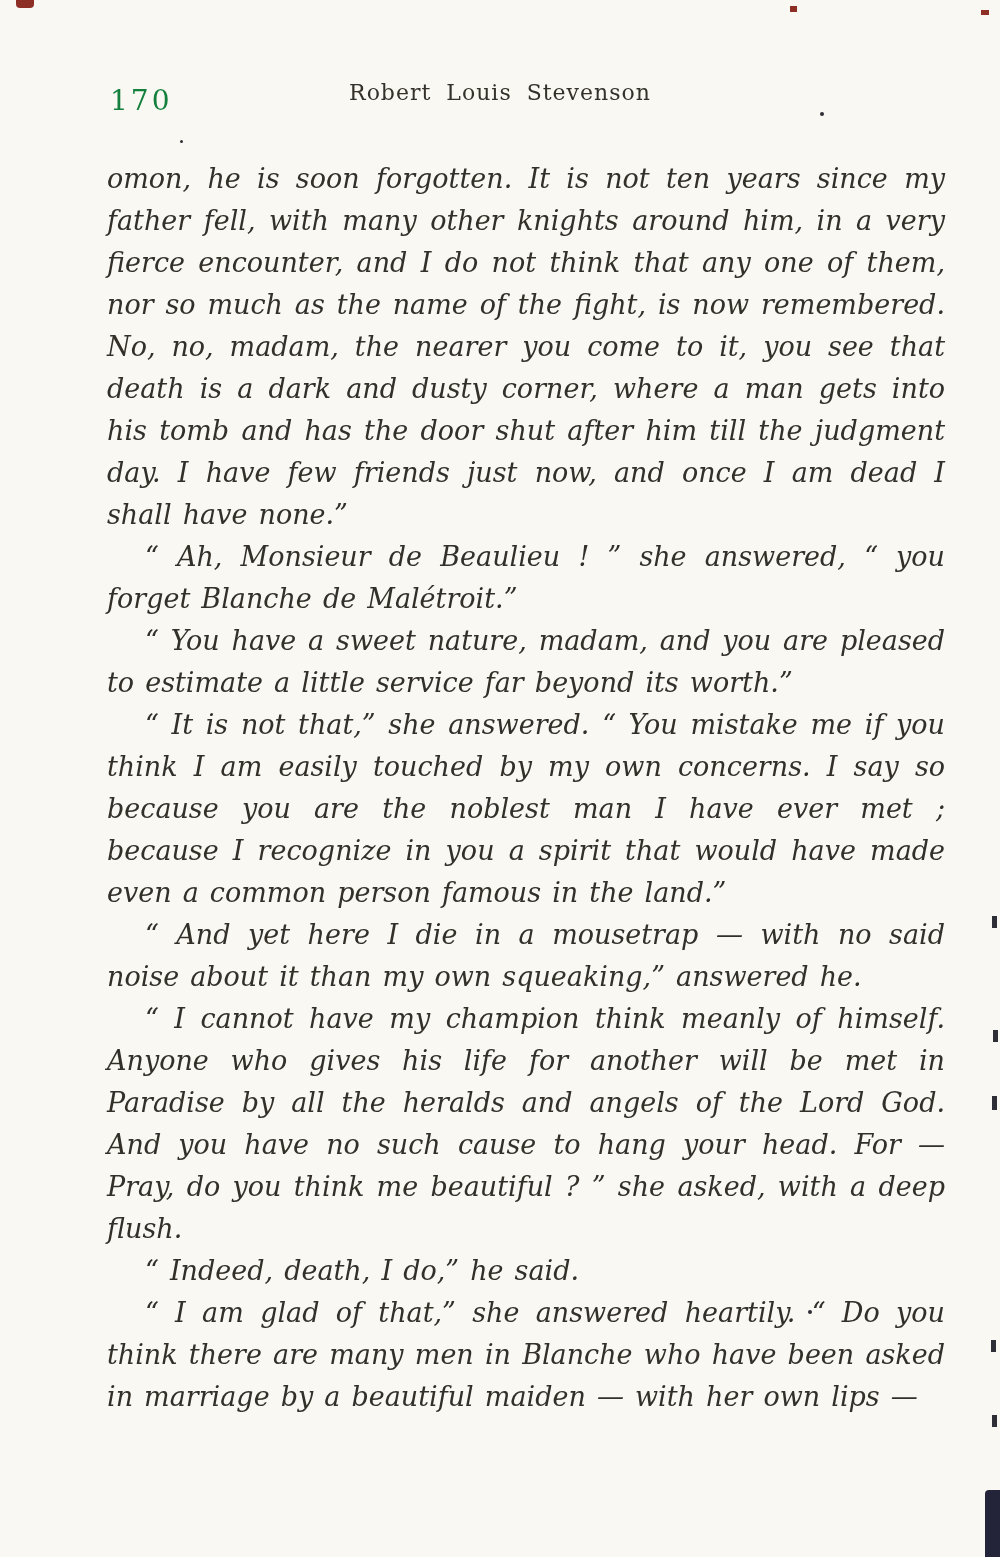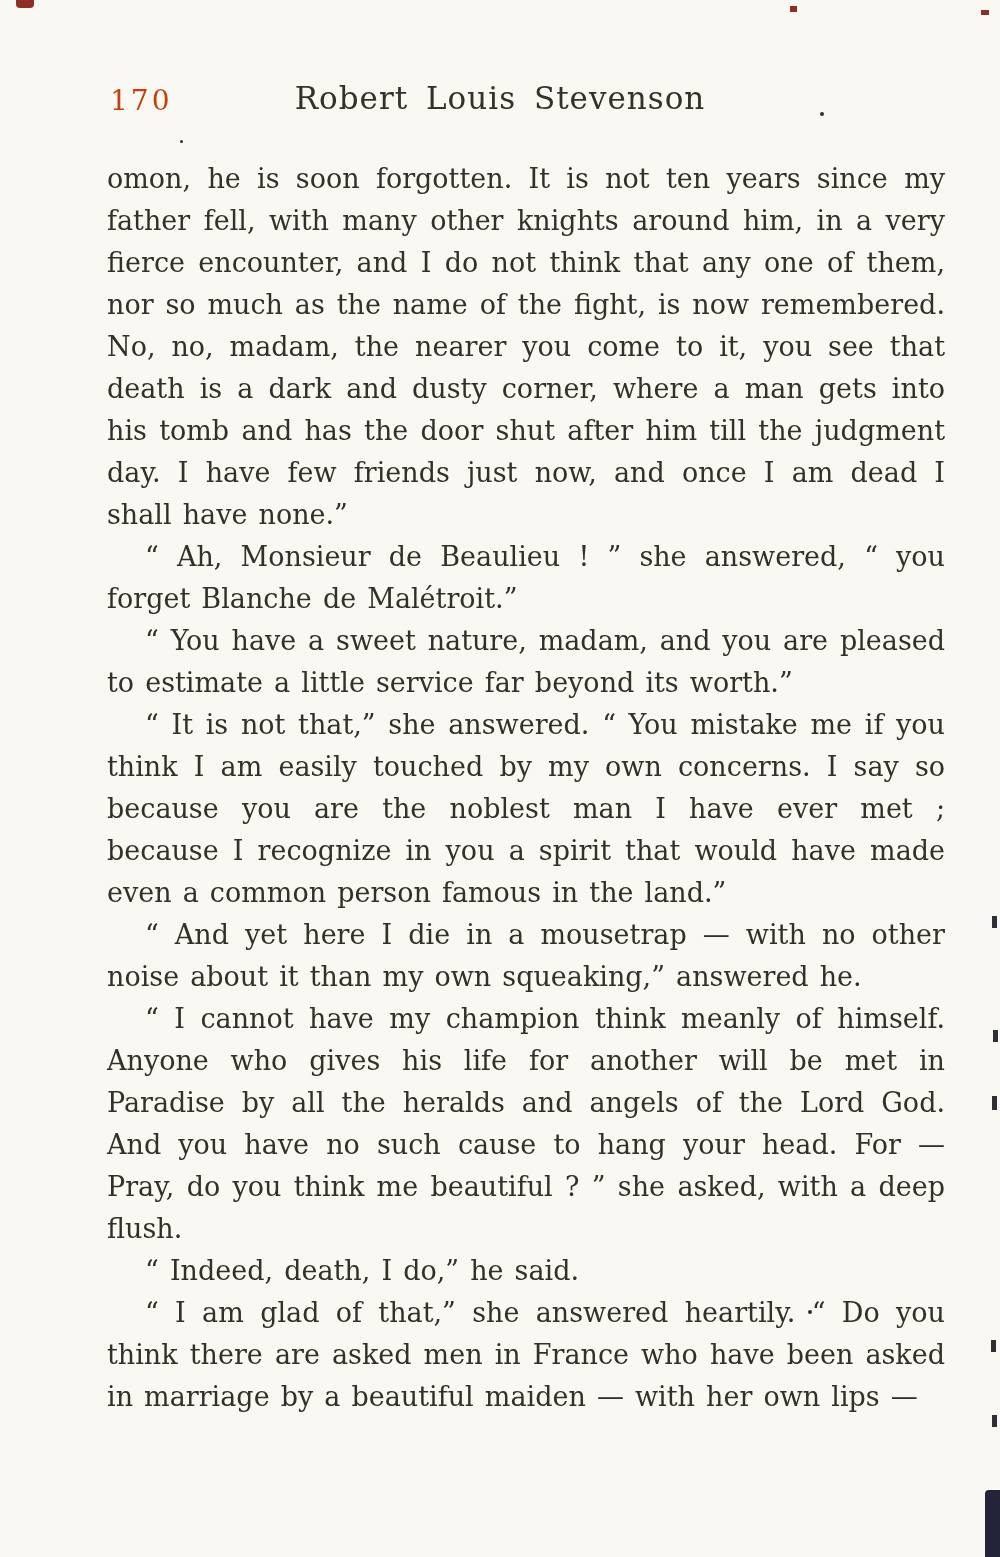--- a/index.html
+++ b/index.html
@@ -12,45 +12,45 @@
     color: #35322c;
     font-family: "DejaVu Serif", serif;
     overflow: hidden;
   }
   .page-number {
     position: absolute;
     top: 84px;
     left: 110px;
     font-size: 28px;
     letter-spacing: 3px;
-    color: #c2410c;
+    color: #15803d;
   }
   .running-header {
     position: absolute;
     top: 80px;
     left: 0;
     width: 100%;
     text-align: center;
-    font-size: 31px;
+    font-size: 22px;
     letter-spacing: 1px;
     word-spacing: 7px;
     color: #34312a;
   }
   .text-block {
     position: absolute;
     top: 158px;
     left: 107px;
     width: 838px;
     font-size: 27px;
     line-height: 42px;
     text-align: justify;
     word-spacing: 2.5px;
     color: #33302a;
   }
-  .text-block p { margin: 0; }
+  .text-block p { margin: 0; font-style: italic; }
   .text-block p.indent { text-indent: 38px; }
 
   
   .speck { position: absolute; background: var(--speck, #2e2e36); }
   .speck.red { background: var(--red-speck, #8e2f26); }
   .speck.round { border-radius: 50%; }
   .a-tl      { left: 16px;  top: 0;      width: 18px; height: 8px;  border-radius: 0 0 4px 4px; }
   .a-tm      { left: 790px; top: 6px;    width: 7px;  height: 6px; }
   .a-tr      { left: 981px; top: 10px;   width: 8px;  height: 5px; }
   .a-hdot    { left: 820px; top: 112px;  width: 4px;  height: 4px; }
@@ -70,24 +70,24 @@
 
   <div class="page-number">170</div>
 
   <div class="running-header">Robert Louis Stevenson</div>
 
   <div class="text-block">
       <p class="">omon, he is soon forgotten.  It is not ten years since my father fell, with many other knights around him, in a very fierce encounter, and I do not think that any one of them, nor so much as the name of the fight, is now remembered. No, no, madam, the nearer you come to it, you see that death is a dark and dusty corner, where a man gets into his tomb and has the door shut after him till the judgment day.  I have few friends just now, and once I am dead I shall have none.”</p>
       <p class="indent">“ Ah, Monsieur de Beaulieu ! ” she answered, “ you forget Blanche de Malétroit.”</p>
       <p class="indent">“ You have a sweet nature, madam, and you are pleased to estimate a little service far beyond its worth.”</p>
       <p class="indent">“ It is not that,” she answered.  “ You mistake me if you think I am easily touched by my own concerns.  I say so because you are the noblest man I have ever met ; because I recognize in you a spirit that would have made even a common person famous in the land.”</p>
-      <p class="indent">“ And yet here I die in a mousetrap — with no other noise about it than my own squeaking,” answered he.</p>
+      <p class="indent">“ And yet here I die in a mousetrap — with no said noise about it than my own squeaking,” answered he.</p>
       <p class="indent">“ I cannot have my champion think meanly of himself.  Anyone who gives his life for another will be met in Paradise by all the heralds and angels of the Lord God. And you have no such cause to hang your head.  For — Pray, do you think me beautiful ? ” she asked, with a deep flush.</p>
       <p class="indent">“ Indeed, death, I do,” he said.</p>
-      <p class="indent">“ I am glad of that,” she answered heartily.  “ Do you think there are asked men in France who have been asked in marriage by a beautiful maiden — with her own lips —</p>
+      <p class="indent">“ I am glad of that,” she answered heartily.  “ Do you think there are many men in Blanche who have been asked in marriage by a beautiful maiden — with her own lips —</p>
     </div>
 
   <div class="speck red a-tl"></div>
   <div class="speck red a-tm"></div>
   <div class="speck red a-tr"></div>
   <div class="speck round a-hdot"></div>
   <div class="speck round a-pdot"></div>
   <div class="speck a-r1"></div>
   <div class="speck a-r2"></div>
   <div class="speck a-r3"></div>

